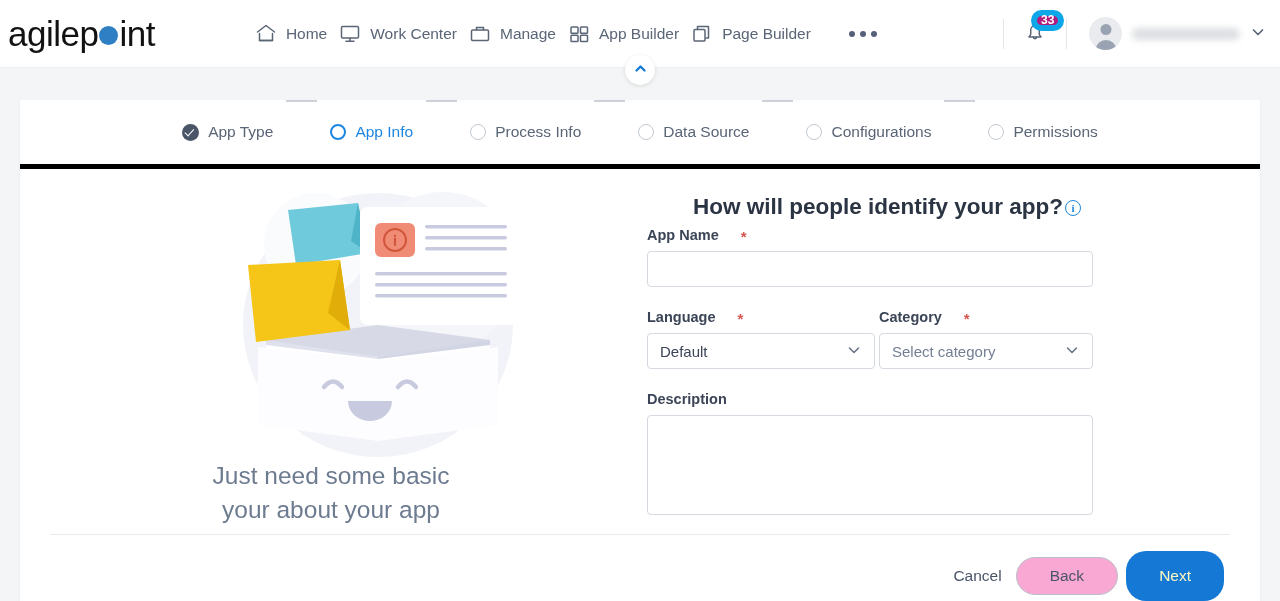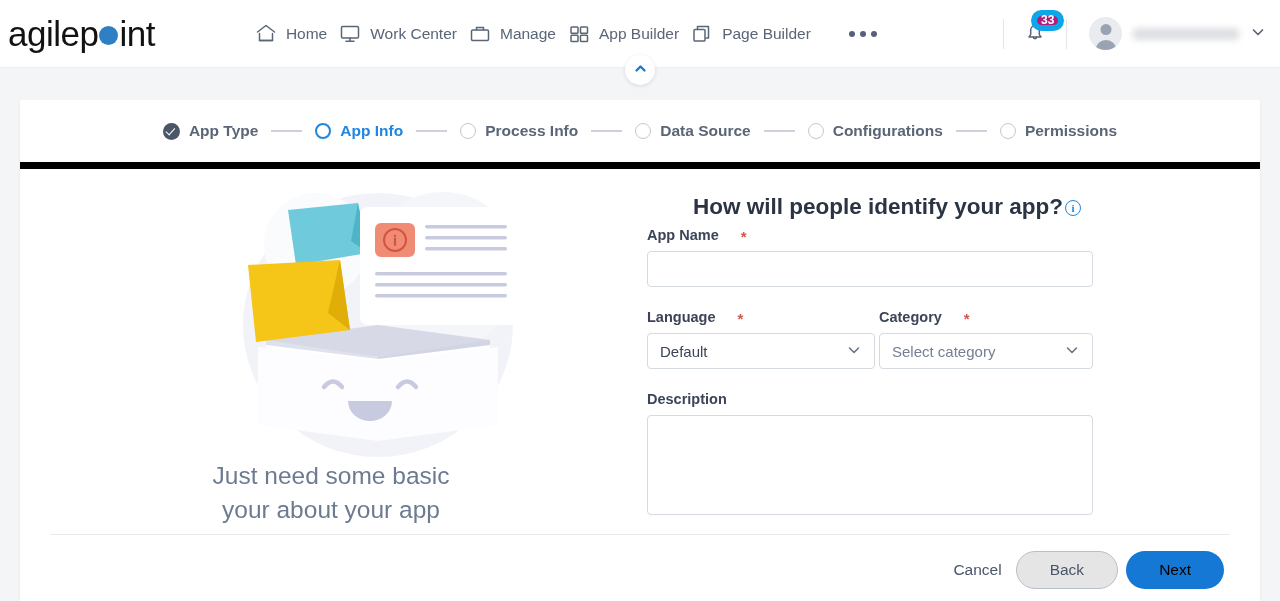--- a/index.html
+++ b/index.html
@@ -112,23 +112,22 @@
   .card {
     position: absolute; top: 32px; left: 20px;
     width: 1240px; height: 501px;
     background: #ffffff;
     box-shadow: 0 1px 3px rgba(0,0,0,0.06);
   }
 
   
   .stepper {
     height: 69px;
-    display: flex; align-items: center; justify-content: center;
-    border-bottom: 7px solid #000000;
-    font-weight: bold;
+    display: flex; justify-content: center;
+    border-bottom: 5px solid #000000;
   }
   .step { display: flex; align-items: center; gap: 9px; }
   .step-label { font-size: 15.5px; color: #5a6576; white-space: nowrap; }
   .step.active .step-label { color: #1e86e0; }
   .circle-done {
     width: 17px; height: 17px; border-radius: 50%;
     background: #4a5568; position: relative;
   }
   .circle-done::after {
     content: ""; position: absolute;
@@ -235,30 +234,30 @@
     display: flex; align-items: center; gap: 8px;
   }
   .btn-cancel {
     background: none; border: none;
     font-size: 15.5px; color: #4a5568; cursor: pointer;
     padding: 8px 6px;
     font-family: "Liberation Sans", sans-serif;
   }
   .btn-back {
     border: 1px solid #b9bfc9; border-radius: 20px;
-    background: #e5e5e5; color: #4a5568;
+    background: #f9a8d4; color: #4a5568;
     font-size: 15.5px; cursor: pointer;
     padding: 9px 33px;
     font-family: "Liberation Sans", sans-serif;
   }
   .btn-next {
     border: none; border-radius: 20px;
-    background: #1478d4; color: #000000;
+    background: #1478d4; color: #fef9c3;
     font-size: 15.5px; cursor: pointer;
-    padding: 10px 33px;
+    padding: 16px 33px;
     font-family: "Liberation Sans", sans-serif;
   }
 </style>
 </head>
 <body>
 
 <div class="topnav">
 
   <div class="logo">
     <span>agilep</span>

